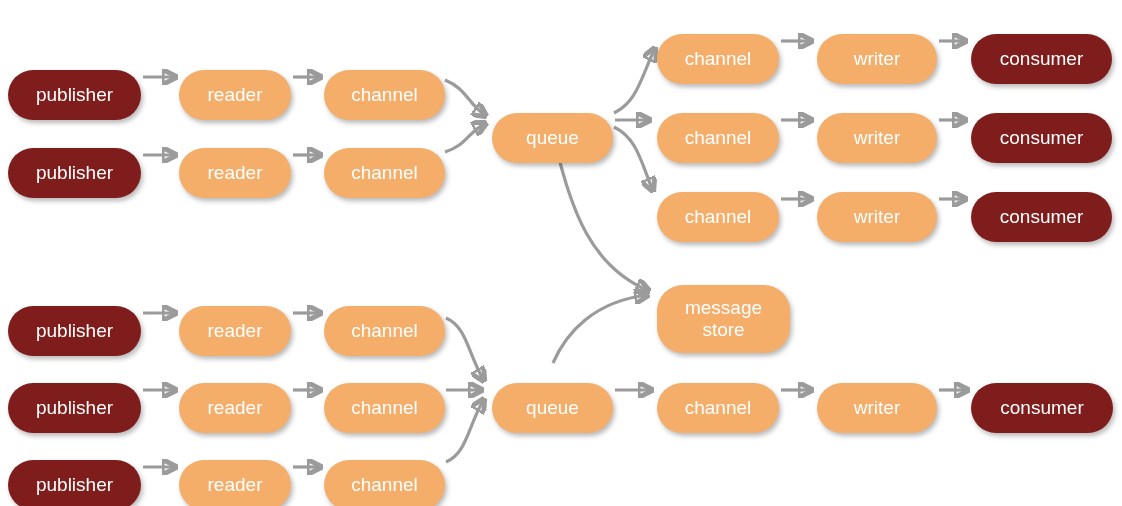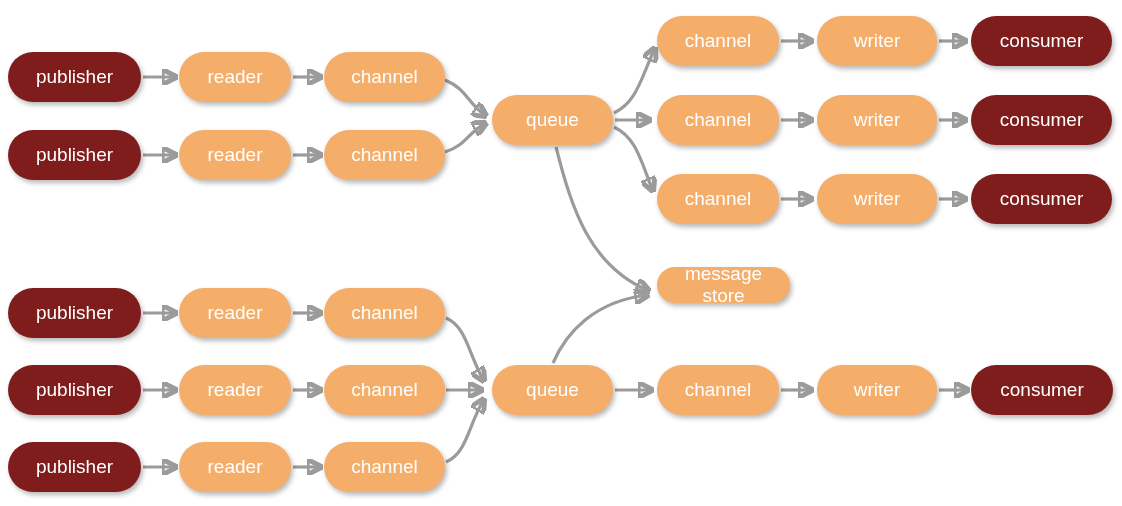--- a/index.html
+++ b/index.html
@@ -18,24 +18,25 @@
     height:50px;
     border-radius:25px;
     color:#ffffff;
     font-size:19px;
     display:flex;
     align-items:center;
     justify-content:center;
     text-align:center;
     line-height:1.15;
     box-shadow:2px 3px 5px rgba(0,0,0,0.28);
+    margin-top:18px;
   }
   .node.teal{background:#7f1d1d;}
   .node.orange{background:#f5ad6a;}
-  .node.tall{height:36px;border-radius:26px;}
+  .node.tall{height:68px;border-radius:26px;}
 </style>
 </head>
 <body>
 
 <div class="canvas">
 
   <svg class="edges" width="1122" height="506" viewBox="0 0 1122 506" xmlns="http://www.w3.org/2000/svg">
     <defs>
       <marker id="ah" viewBox="0 0 10 10" refX="9" refY="5" markerWidth="4.8" markerHeight="4.8" orient="auto-start-reverse">
         <path d="M0,0 L10,5 L0,10 z" fill="#9b9b9b" stroke="none"></path>

